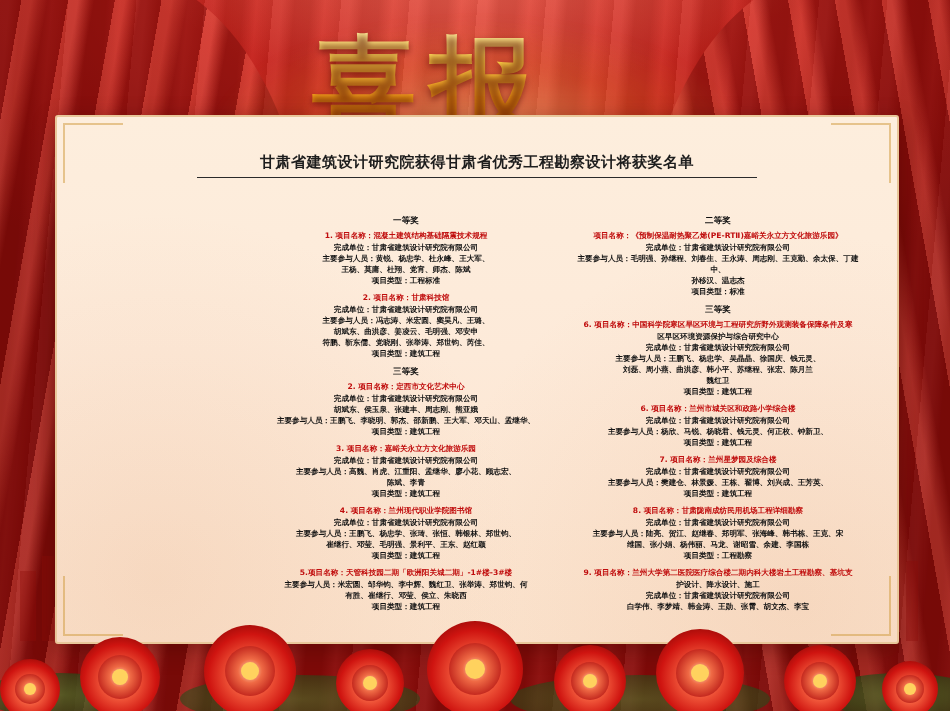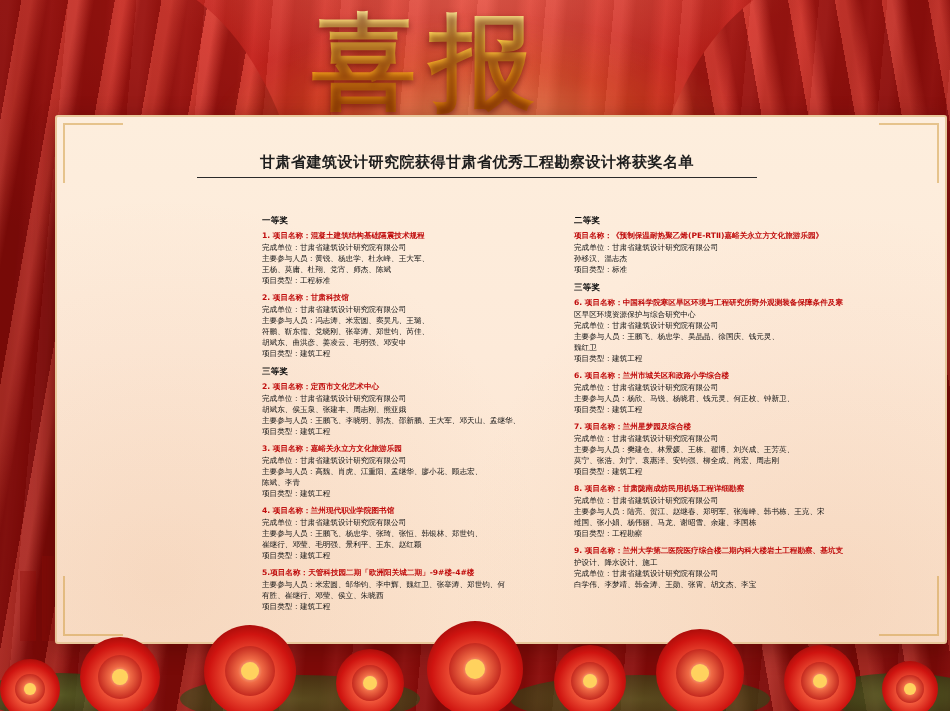--- a/index.html
+++ b/index.html
@@ -52,21 +52,21 @@
     width:520px;height:230px;border-radius:50%;
     background:radial-gradient(ellipse at center, rgba(255,225,140,.55), rgba(255,180,60,.18) 45%, rgba(255,140,30,0) 72%);
     filter:blur(6px);
   }
   
   .skyline{
     position:absolute;left:0;bottom:70px;width:950px;height:130px;opacity:.45;
   }
   
   #headline{
-    position:absolute;left:0;top:2px;width:860px;height:135px;
+    position:absolute;left:0;top:24px;width:860px;height:135px;
     text-align:center;pointer-events:none;text-decoration:underline;
   }
   #headline .title-text{
     font-family:"DejaVu Serif","Liberation Serif",serif;
     font-size:104px;font-weight:bold;letter-spacing:14px;
     background:linear-gradient(180deg,#fff3b0 0%,#ffd24a 30%,#f39b16 62%,#c86a06 100%);
     -webkit-background-clip:text;background-clip:text;color:transparent;
     text-shadow:0 3px 6px rgba(80,10,0,.55);
     line-height:120px;
     display:inline-block;
@@ -80,21 +80,20 @@
     box-shadow:0 4px 10px rgba(90,20,0,.4);
   }
   
   #panel{
     position:absolute;left:55px;top:115px;width:840px;height:525px;
     background:linear-gradient(180deg,#fdeedd 0%,#fdead9 45%,#fbe3cd 100%);
     border:2px solid #e8c79a;
     border-radius:3px;
     box-shadow:0 6px 22px rgba(70,8,5,.45);
     overflow:hidden;
-    padding-left:48px;
   }
   #panel:before{
     content:"";position:absolute;inset:0;
     background:
       radial-gradient(circle at 12% 88%, rgba(224,160,120,.18), rgba(255,255,255,0) 42%),
       radial-gradient(circle at 88% 92%, rgba(224,160,120,.18), rgba(255,255,255,0) 42%);
     pointer-events:none;
   }
   #panel-title{
     position:absolute;left:0;top:36px;width:840px;text-align:center;
@@ -102,34 +101,34 @@
     font-size:15px;font-weight:bold;color:#1d1d1d;letter-spacing:.5px;
   }
   #panel-title .underline{
     display:block;width:560px;height:1px;background:#2a2a2a;margin:5px auto 0;
   }
   
   #cols{
     position:absolute;left:205px;top:98px;width:600px;height:410px;
     display:flex;gap:24px;
   }
-  .col{width:288px;}
+  .col{width:288px;text-align:center;}
   .block{margin-bottom:7px;}
   .awardhdr{
     font-size:8.5px;font-weight:bold;color:#101010;margin:6px 0 3px;
     letter-spacing:.2px;
   }
   .awardhdr.first{margin-top:0;}
   .proj{margin-bottom:6px;}
   .proj .pname{
     font-size:7.6px;color:#c00d0d;font-weight:bold;line-height:1.45;
     margin-bottom:1px;
   }
   .proj .line{
-    font-size:7.6px;color:#141414;line-height:1.45;
+    font-size:7.6px;color:#141414;line-height:1.45;font-weight:bold;
   }
   #flowers{position:absolute;left:0;bottom:0;width:950px;height:120px;}
   
   .corner{position:absolute;width:58px;height:58px;border:2px solid rgba(212,160,72,.55);}
   .corner.tl{left:6px;top:6px;border-right:none;border-bottom:none;}
   .corner.tr{right:6px;top:6px;border-left:none;border-bottom:none;}
   .corner.bl{left:6px;bottom:6px;border-right:none;border-top:none;}
   .corner.br{right:6px;bottom:6px;border-left:none;border-top:none;}
 </style>
 </head>
@@ -205,22 +204,22 @@
             <div class="pname">1. 项目名称：混凝土建筑结构基础隔震技术规程</div>
             <div class="line">完成单位：甘肃省建筑设计研究院有限公司</div>
             <div class="line">主要参与人员：黄锐、杨忠学、杜永峰、王大军、</div>
             <div class="line">王杨、莫庸、杜翔、党宵、师杰、陈斌</div>
             <div class="line">项目类型：工程标准</div>
           </div>
           <div class="proj">
             <div class="pname">2. 项目名称：甘肃科技馆</div>
             <div class="line">完成单位：甘肃省建筑设计研究院有限公司</div>
             <div class="line">主要参与人员：冯志涛、米宏圆、窦昊凡、王璐、</div>
+            <div class="line">胡斌东、曲洪彦、姜凌云、毛明强、邓安申</div>
             <div class="line">符鹏、靳东儒、党晓刚、张举涛、郑世钧、芮佳、</div>
-            <div class="line">胡斌东、曲洪彦、姜凌云、毛明强、邓安申</div>
             <div class="line">项目类型：建筑工程</div>
           </div>
         </div>
         <div class="block">
           <div class="awardhdr">三等奖</div>
           <div class="proj">
             <div class="pname">2. 项目名称：定西市文化艺术中心</div>
             <div class="line">完成单位：甘肃省建筑设计研究院有限公司</div>
             <div class="line">胡斌东、侯玉泉、张建丰、周志刚、熊亚娥</div>
             <div class="line">主要参与人员：王鹏飞、李晓明、郭杰、邵新鹏、王大军、邓天山、孟继华、</div>
@@ -234,58 +233,59 @@
             <div class="line">项目类型：建筑工程</div>
           </div>
           <div class="proj">
             <div class="pname">4. 项目名称：兰州现代职业学院图书馆</div>
             <div class="line">完成单位：甘肃省建筑设计研究院有限公司</div>
             <div class="line">主要参与人员：王鹏飞、杨忠学、张琦、张恒、韩银林、郑世钧、</div>
             <div class="line">崔继行、邓莹、毛明强、景利平、王东、赵红颖</div>
             <div class="line">项目类型：建筑工程</div>
           </div>
           <div class="proj">
-            <div class="pname">5.项目名称：天管科技园二期「欧洲阳关城二期」-9#楼-4#楼</div>
+            <div class="pname">5.项目名称：天管科技园二期「欧洲阳关城二期」-1#楼-3#楼</div>
             <div class="line">主要参与人员：米宏圆、邹华钧、李中辉、魏红卫、张举涛、郑世钧、何</div>
             <div class="line">有胜、崔继行、邓莹、侯立、朱晓西</div>
             <div class="line">项目类型：建筑工程</div>
           </div>
         </div>
       </div>
       <div class="col">
         <div class="block">
           <div class="awardhdr first">二等奖</div>
           <div class="proj">
             <div class="pname">项目名称：《预制保温耐热聚乙烯(PE-RTⅡ)嘉峪关永立方文化旅游乐园》</div>
             <div class="line">完成单位：甘肃省建筑设计研究院有限公司</div>
+            <div class="line">主要参与人员：毛明强、孙继程、刘春生、王永涛、周志刚、王克勤、余太保、丁建中、</div>
             <div class="line">孙移汉、温志杰</div>
             <div class="line">项目类型：标准</div>
           </div>
         </div>
         <div class="block">
           <div class="awardhdr">三等奖</div>
           <div class="proj">
             <div class="pname">6. 项目名称：中国科学院寒区旱区环境与工程研究所野外观测装备保障条件及寒</div>
             <div class="line">区早区环境资源保护与综合研究中心</div>
             <div class="line">完成单位：甘肃省建筑设计研究院有限公司</div>
             <div class="line">主要参与人员：王鹏飞、杨忠学、吴晶晶、徐国庆、钱元灵、</div>
+            <div class="line">刘磊、周小燕、曲洪彦、韩小平、苏继程、张宏、陈月兰</div>
             <div class="line">魏红卫</div>
             <div class="line">项目类型：建筑工程</div>
           </div>
           <div class="proj">
             <div class="pname">6. 项目名称：兰州市城关区和政路小学综合楼</div>
             <div class="line">完成单位：甘肃省建筑设计研究院有限公司</div>
             <div class="line">主要参与人员：杨欣、马锐、杨晓君、钱元灵、何正枚、钟新卫、</div>
             <div class="line">项目类型：建筑工程</div>
           </div>
           <div class="proj">
             <div class="pname">7. 项目名称：兰州星梦园及综合楼</div>
             <div class="line">完成单位：甘肃省建筑设计研究院有限公司</div>
             <div class="line">主要参与人员：樊建仓、林景媛、王栋、翟博、刘兴成、王芳英、</div>
-            <div class="line">莫宁、张浩、刘宁、袁惠泽、安钧强、柳全成、尚宏、周志刚</div>
             <div class="line">项目类型：建筑工程</div>
           </div>
           <div class="proj">
             <div class="pname">8. 项目名称：甘肃陇南成纺民用机场工程详细勘察</div>
             <div class="line">完成单位：甘肃省建筑设计研究院有限公司</div>
             <div class="line">主要参与人员：陆亮、贺江、赵继春、郑明军、张海峰、韩书栋、王克、宋</div>
             <div class="line">维国、张小娟、杨伟丽、马龙、谢昭雪、余建、李国栋</div>
             <div class="line">项目类型：工程勘察</div>
           </div>
           <div class="proj">

